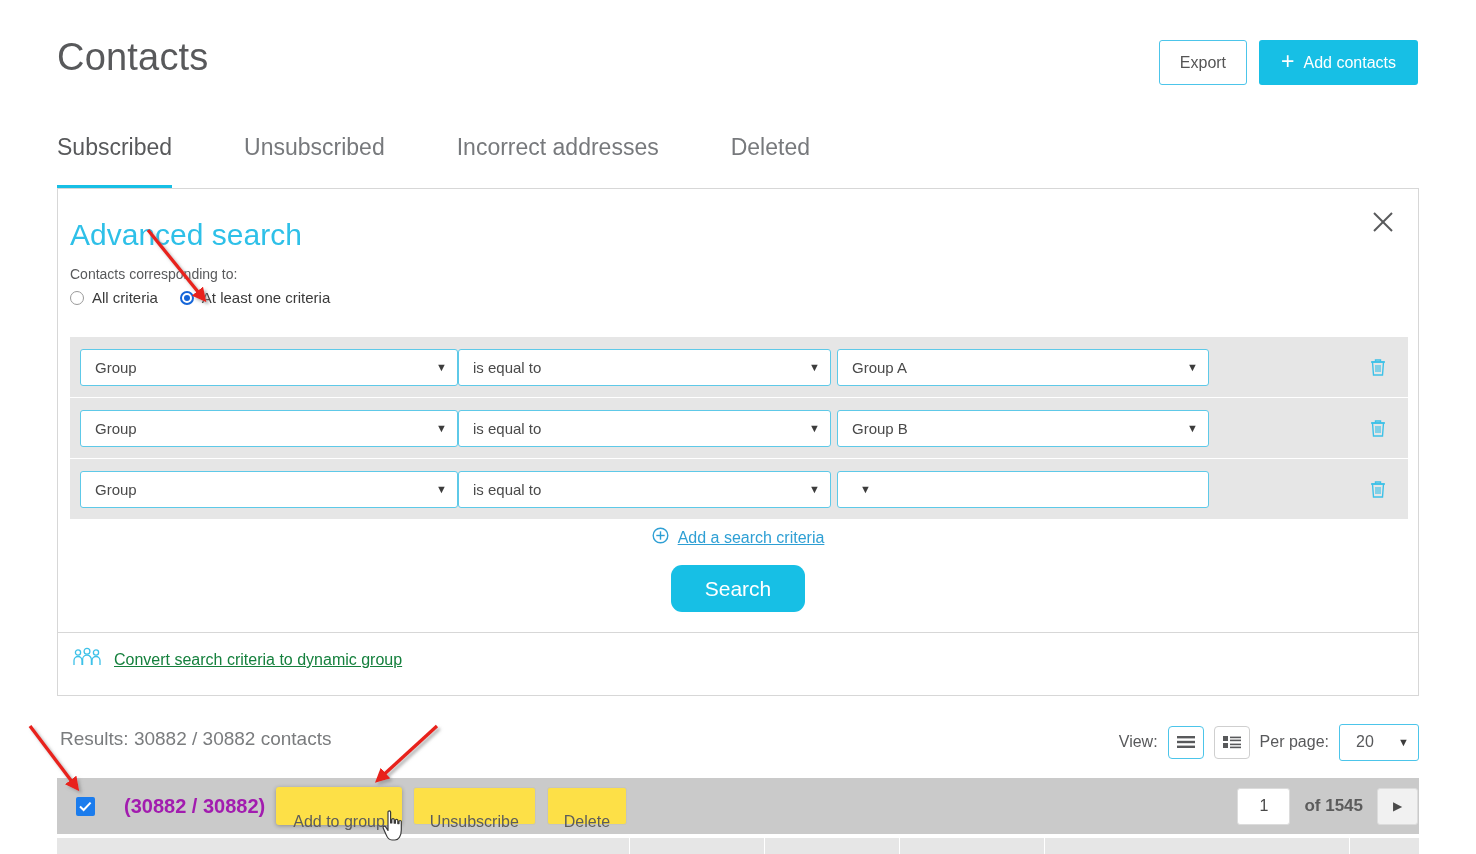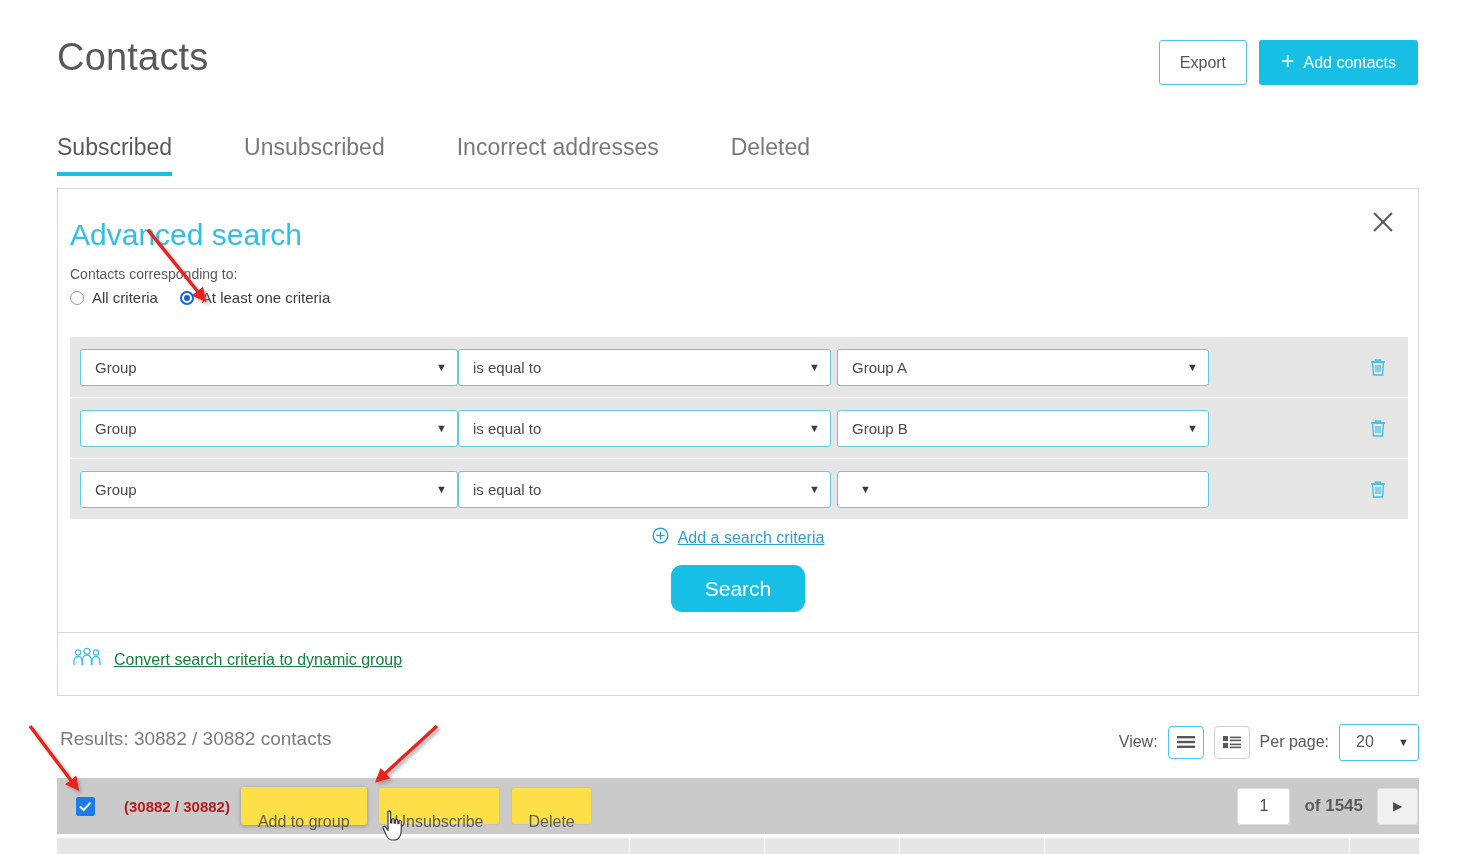--- a/index.html
+++ b/index.html
@@ -40,21 +40,21 @@
   }
   .plus-glyph {
     font-size: 23px; font-weight: 400; line-height: 1; position: relative; top: -1px;
   }
 
   
   #tabs {
     position: absolute; left: 57px; top: 134px; display: flex;
   }
   .tab {
-    font-size: 23px; color: #77797c; padding: 0 0 11px 0;
+    font-size: 23px; color: #77797c; padding: 0 0 24px 0;
     margin-right: 72px; cursor: pointer; border-bottom: 4px solid transparent;
     white-space: nowrap;
   }
   .tab.active { color: #58595b; border-bottom-color: #17bfe5; }
 
   
   #advanced-search-panel {
     position: absolute; left: 57px; top: 188px;
     width: 1362px; height: 508px;
     background: #ffffff; border: 1px solid #d7d7d7;
@@ -177,21 +177,21 @@
   #selection-toolbar {
     position: absolute; left: 57px; top: 778px; width: 1362px; height: 56px;
     background: #cacaca; display: flex; align-items: center;
   }
   #select-all-check {
     margin-left: 19px; width: 19px; height: 19px; border-radius: 2px;
     background: #1b7ced; display: flex; align-items: center; justify-content: center;
     cursor: pointer;
   }
   #selected-count {
-    margin-left: 29px; font-size: 15px; font-weight: bold; color: #b91c1c;
+    margin-left: 29px; font-size: 20px; font-weight: bold; color: #a21caf;
   }
   .tb-btn {
     margin-left: 11px; height: 34px; padding: 18px 16px;
     background: #fde047; border: 1px solid #c4c4c4; border-radius: 3px;
     font-size: 16px; color: #5c5c5c; font-family: "Liberation Sans", sans-serif;
     cursor: pointer; line-height: 32px;
   }
   .tb-btn.hovered { border-color: transparent; box-shadow: 0 1px 4px rgba(0,0,0,0.30); }
   #pagination {
     position: absolute; right: 0; top: 0; height: 56px;

